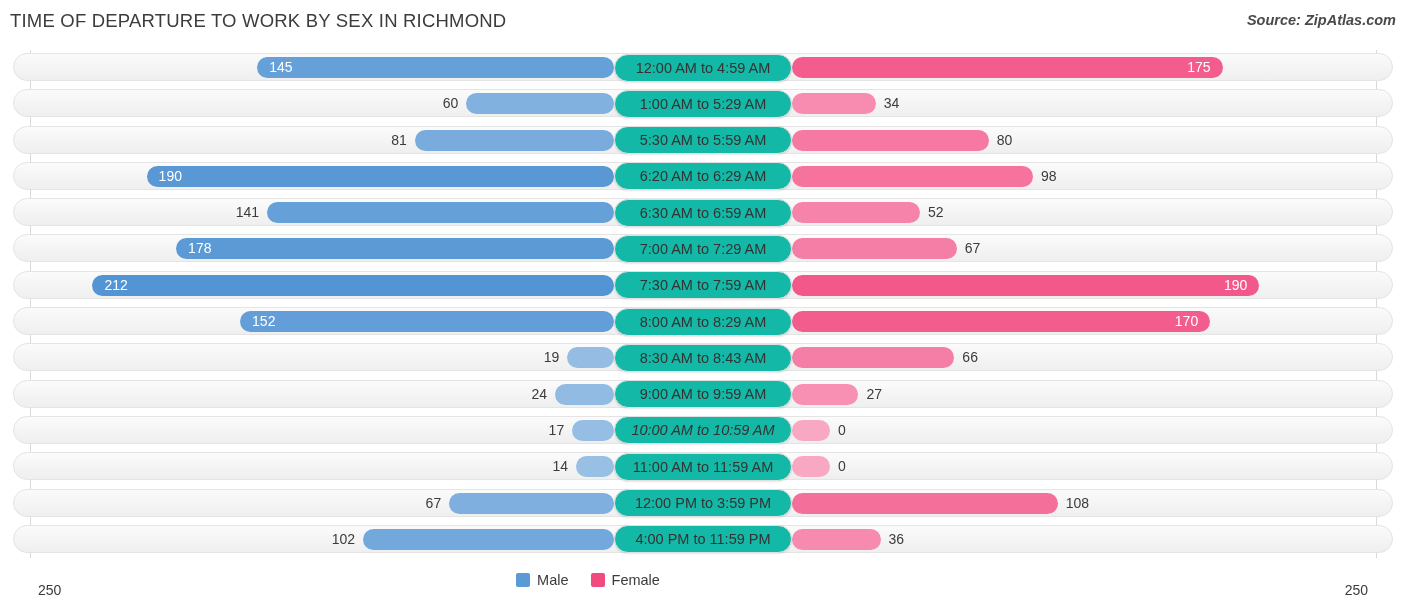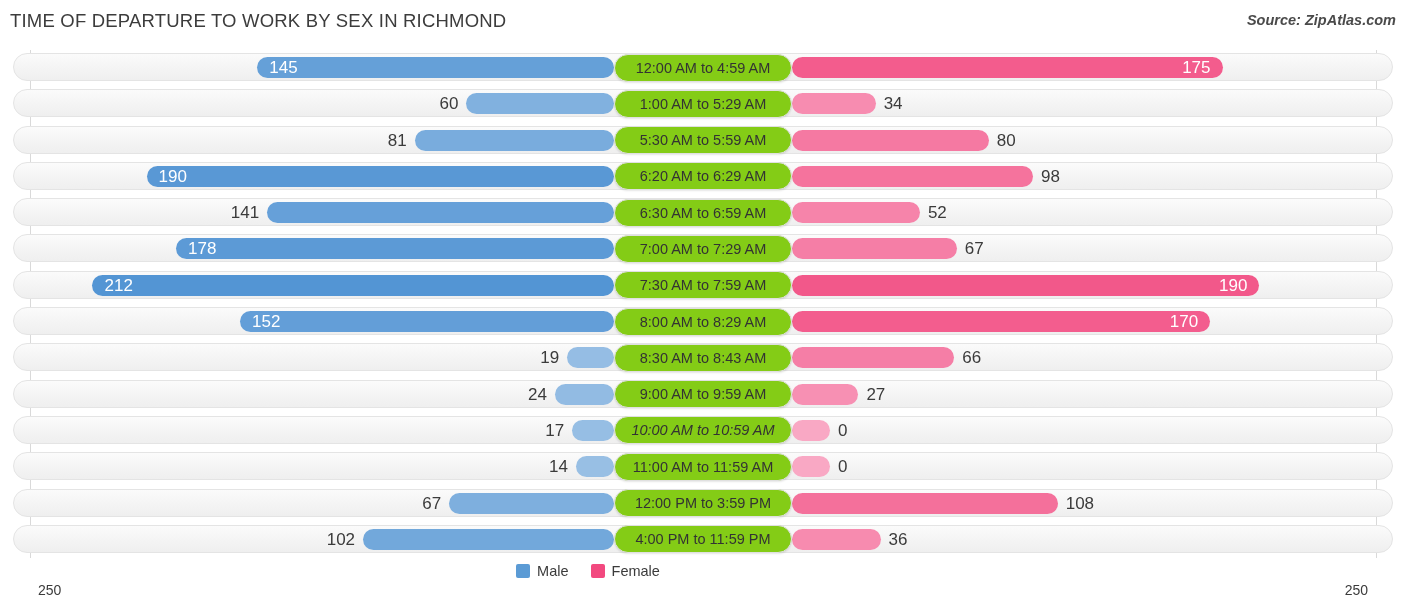--- a/index.html
+++ b/index.html
@@ -94,36 +94,36 @@
   }
   .bar.female {
     
   }
 
   .val {
     position: absolute;
     top: 7px;
     height: 20px;
     line-height: 21px;
-    font-size: 17px;
+    font-size: 14px;
     white-space: nowrap;
   }
   .val.outside { color: #3b3b3b; }
   .val.inside  { color: #ffffff; }
   .val.male.outside  { text-align: right; }
   .val.male.inside   { text-align: left;  }
   .val.female.outside{ text-align: left;  }
   .val.female.inside { text-align: right; }
 
   .catlabel {
     position: absolute;
     top: 3.5px;
     height: 28px;
     line-height: 27px;
-    background: #84cc16;
+    background: #14b8a6;
     border: 1px solid #e0e0e0;
     border-radius: 14px;
     text-align: center;
     font-size: 14.5px;
     color: #333333;
     white-space: nowrap;
     box-shadow: 0 1px 2px rgba(0,0,0,.10);
     box-sizing: border-box;
   }
 
@@ -141,21 +141,21 @@
     font-size: 14px;
     color: #3b3b3b;
     margin-top: 20px;
   }
   .axis-end.left  { left: 38px; }
   .axis-end.right { right: 38px; }
 
   .legend {
     position: absolute;
     left: 0;
-    top: 7px;
+    top: 16px;
     width: 1176px;
     display: flex;
     justify-content: center;
     align-items: center;
     gap: 22px;
     pointer-events: none;
   }
   .legend-item {
     display: flex;
     align-items: center;

